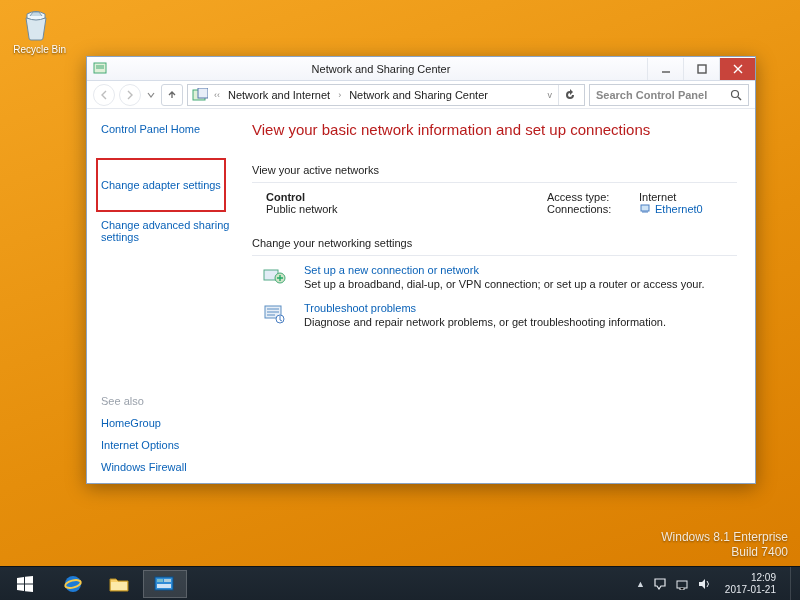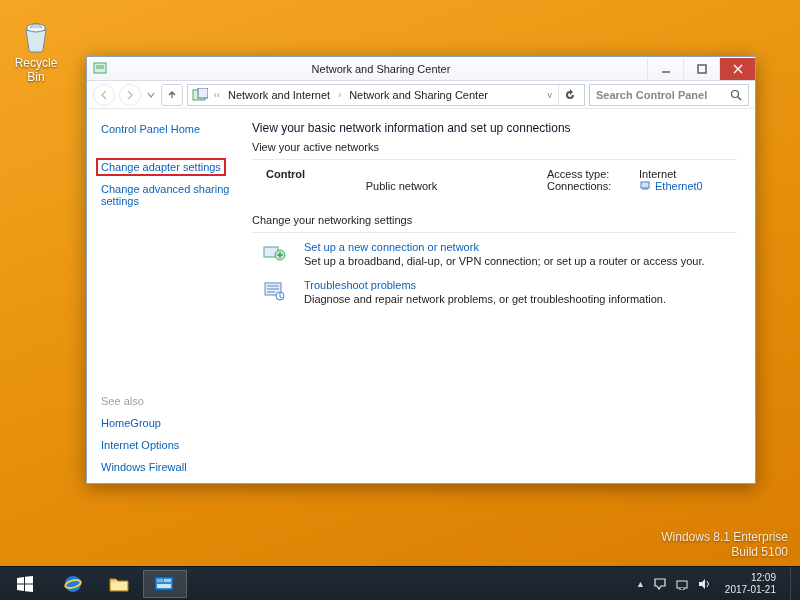--- a/index.html
+++ b/index.html
@@ -2,21 +2,21 @@
 <html><head>
 <meta charset="utf-8">
 <style>
   * { box-sizing: border-box; margin: 0; padding: 0; font-family: "Segoe UI", Tahoma, sans-serif; }
   html, body { width: 800px; height: 600px; overflow: hidden; }
   body {
     background: linear-gradient(160deg, #f5a623 0%, #e58e0b 55%, #d97c00 100%);
     position: relative;
   }
   
-  .desktop-icon { position:absolute; top:18px; left:6px; width:60px; text-align:center; color:#fff; font-size:12px; text-shadow:0 1px 2px rgba(0,0,0,.6); }
+  .desktop-icon { position:absolute; top:6px; left:6px; width:60px; text-align:right; color:#fff; font-size:10px; text-shadow:0 1px 2px rgba(0,0,0,.6); }
   .desktop-icon .bin-svg { width:36px; height:36px; margin:0 auto 2px; display:block; }
   
   .window {
     position:absolute; top:56px; left:86px; width:670px; height:428px;
     background:#fff; border:1px solid #8aa3c3; box-shadow:0 4px 18px rgba(0,0,0,.35);
     display:flex; flex-direction:column;
   }
   .titlebar { height:24px; display:flex; align-items:center; background:linear-gradient(#fdfdff,#f3f5fa); border-bottom:1px solid #d6dde8; }
   .titlebar .ico { width:18px; height:18px; margin:0 6px 0 4px; display:flex; align-items:center; justify-content:center; }
   .titlebar .title { flex:1; text-align:center; font-size:11px; color:#222; }
@@ -36,30 +36,30 @@
   .addr .spacer { flex:1; }
   .addr .refresh { width:22px; height:20px; border-left:1px solid #dfe3e9; display:flex; align-items:center; justify-content:center; color:#555; }
   .searchbox { width:160px; height:22px; border:1px solid #c9cfd8; display:flex; align-items:center; padding:0 6px; color:#888; }
   .searchbox span { flex:1; font-size:11px;font-weight:bold; }
   .searchbox .mag { color:#555; }
   
   .body { flex:1; display:flex; font-size:11px; }
   .sidebar { width:155px; padding:14px 10px 10px 14px; display:flex; flex-direction:column; gap:10px; }
   .sidebar a { color:#0a62b8; text-decoration:none; cursor:default; }
   .sidebar a.home { color:#0a62b8; }
-  .highlight { display:inline-block; border:2px solid #d52727; padding:1px 3px; margin:-3px -5px; }
+  .highlight { display:inline-block; border:2px solid #d52727; padding:19px 3px; margin:-3px -5px; }
   .sidebar .see-also { margin-top:auto; color:#9aa1ab; font-size:11px; }
   .main { flex:1; padding:12px 18px 10px 10px; }
-  .main h1 { color:#0f172a; font-size:12px; font-weight:400; margin-bottom:6px; }
+  .main h1 { color:#b91c1c; font-size:15px; font-weight:400; margin-bottom:26px; }
   .section-label { color:#222; margin:4px 0 6px; }
   .hr { height:1px; background:#e6e9ef; margin:2px 0 8px; }
   .net-row { display:flex; }
   .net-left { flex:1; padding-left:14px; }
   .net-left .name { font-weight:600; color:#222; }
-  .net-left .sub { color:#222; font-size:11px;text-align:center; }
+  .net-left .sub { color:#222; font-size:11px; }
   .net-right { width:200px; border-left:0; padding-left:10px; font-size:11px; }
   .net-right .row { display:flex; gap:14px; align-items:center; }
   .net-right .lbl { color:#222; width:78px; }
   .net-right .val { color:#222; }
   .net-right .link { color:#0a62b8; display:flex; align-items:center; gap:4px; }
   .change-section { margin-top:22px; }
   .item { display:flex; gap:18px; margin:8px 0 12px 10px; }
   .item .ic { width:24px; height:24px; flex:0 0 24px; }
   .item .it a { color:#0a62b8; text-decoration:none; }
   .item .it .desc { color:#222; margin-top:2px; }
@@ -239,21 +239,21 @@
             <div class="desc">Diagnose and repair network problems, or get troubleshooting information.</div>
           </div>
         </div>
       </div>
     </div>
   </div>
 </div>
 
 <div class="watermark">
   <div>Windows 8.1 Enterprise</div>
-  <div>Build 5100</div>
+  <div>Build 7400</div>
 </div>
 
 <div class="taskbar">
   <div class="start">
     <svg width="20" height="20" viewBox="0 0 20 20">
       <path d="M2 4 L9 3 V9.5 H2 Z M10 2.8 L18 2 V9.5 H10 Z M2 10.5 H9 V17 L2 16 Z M10 10.5 H18 V18 L10 17.2 Z" fill="#fff"></path>
     </svg>
   </div>
   <div class="task-icon">
     <svg width="22" height="22" viewBox="0 0 22 22">

